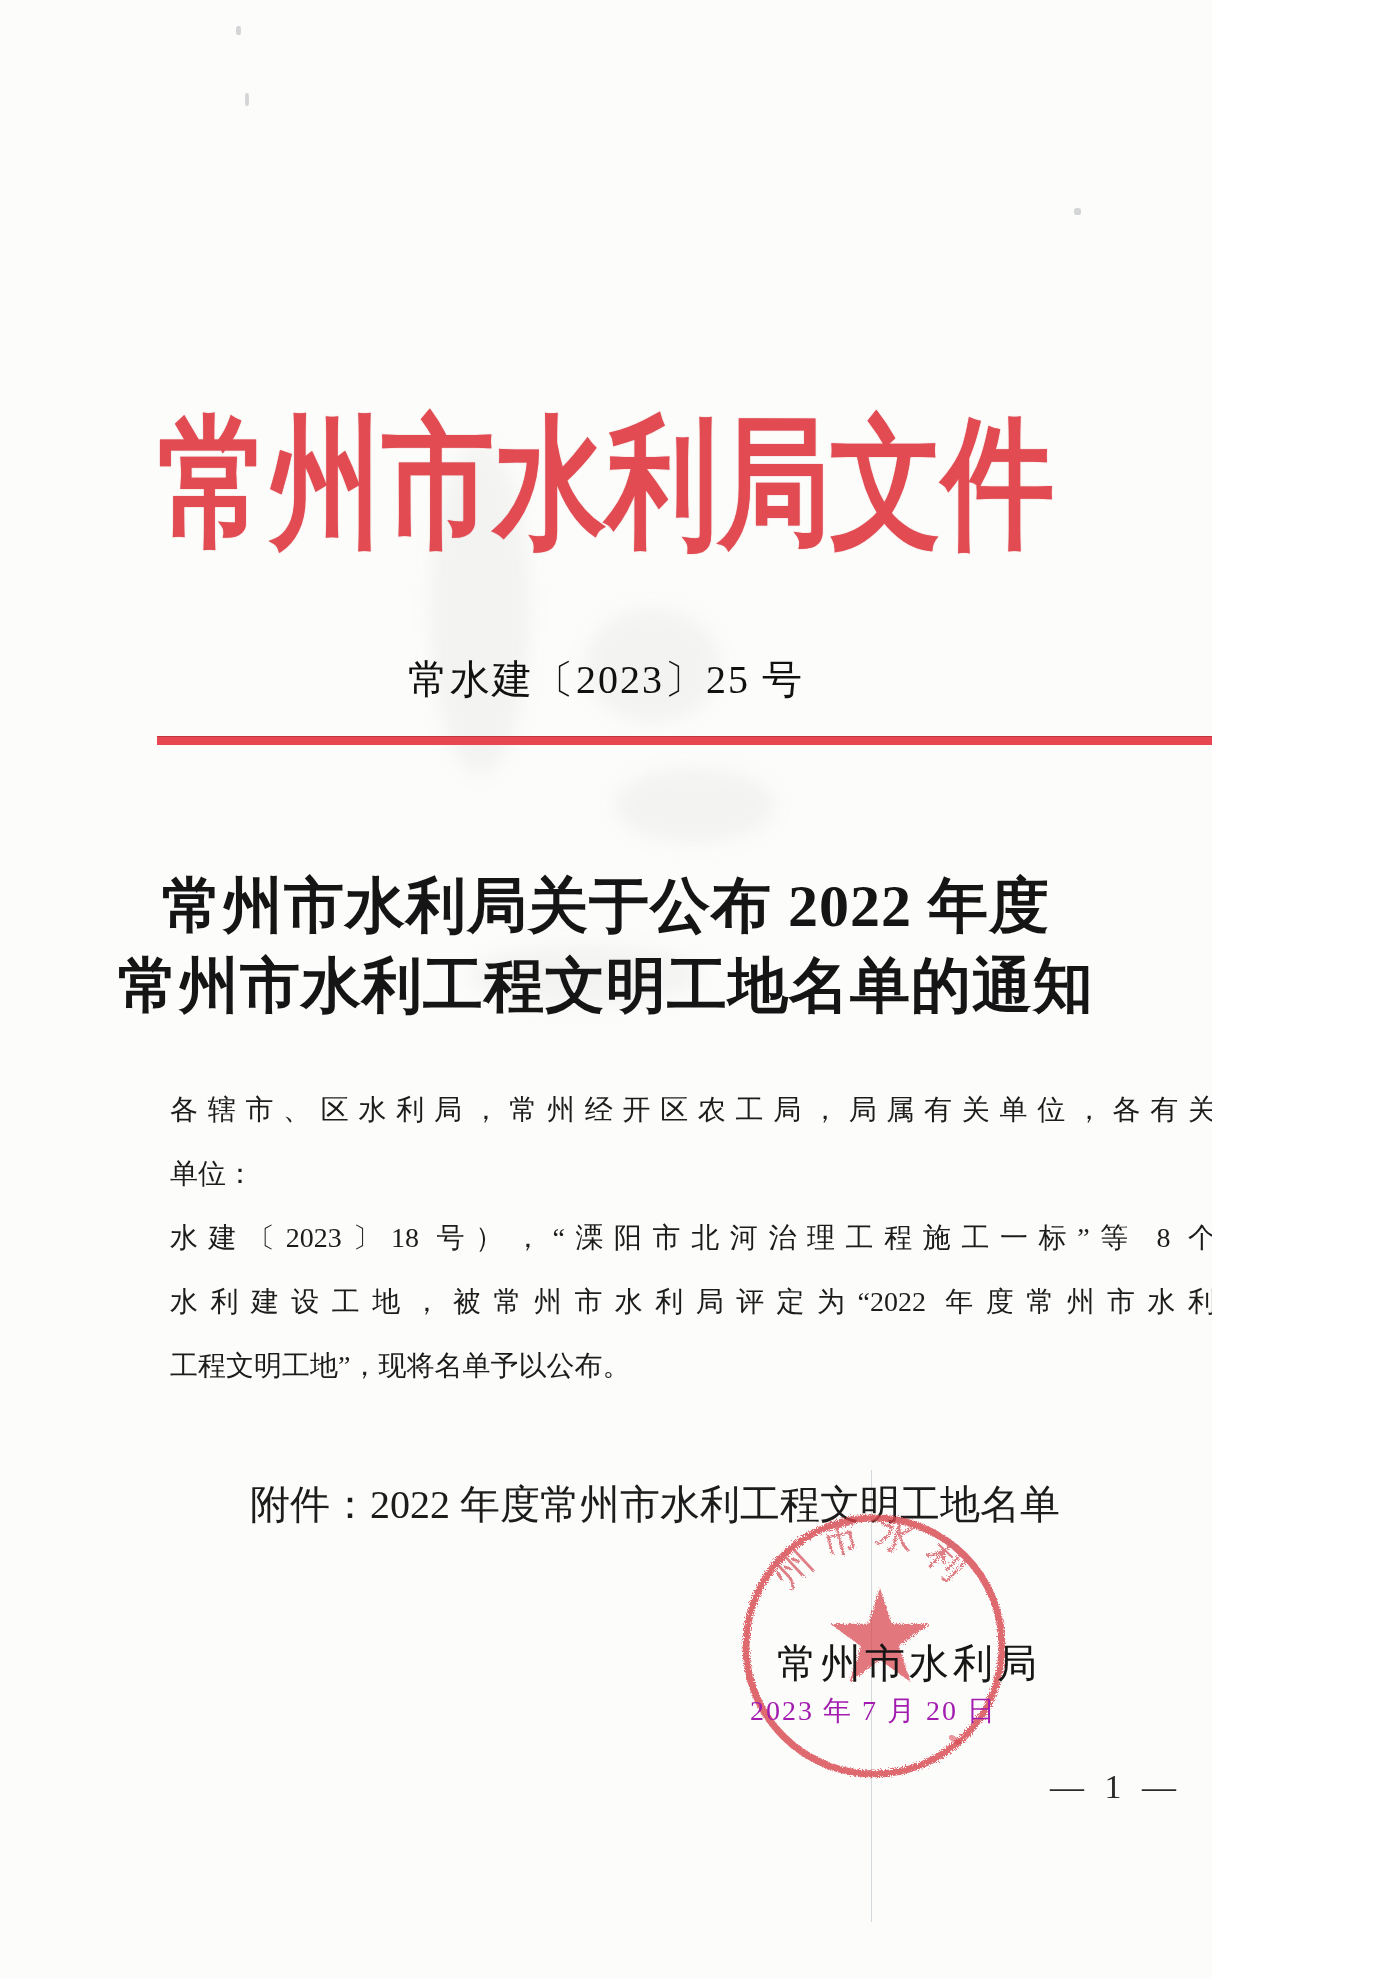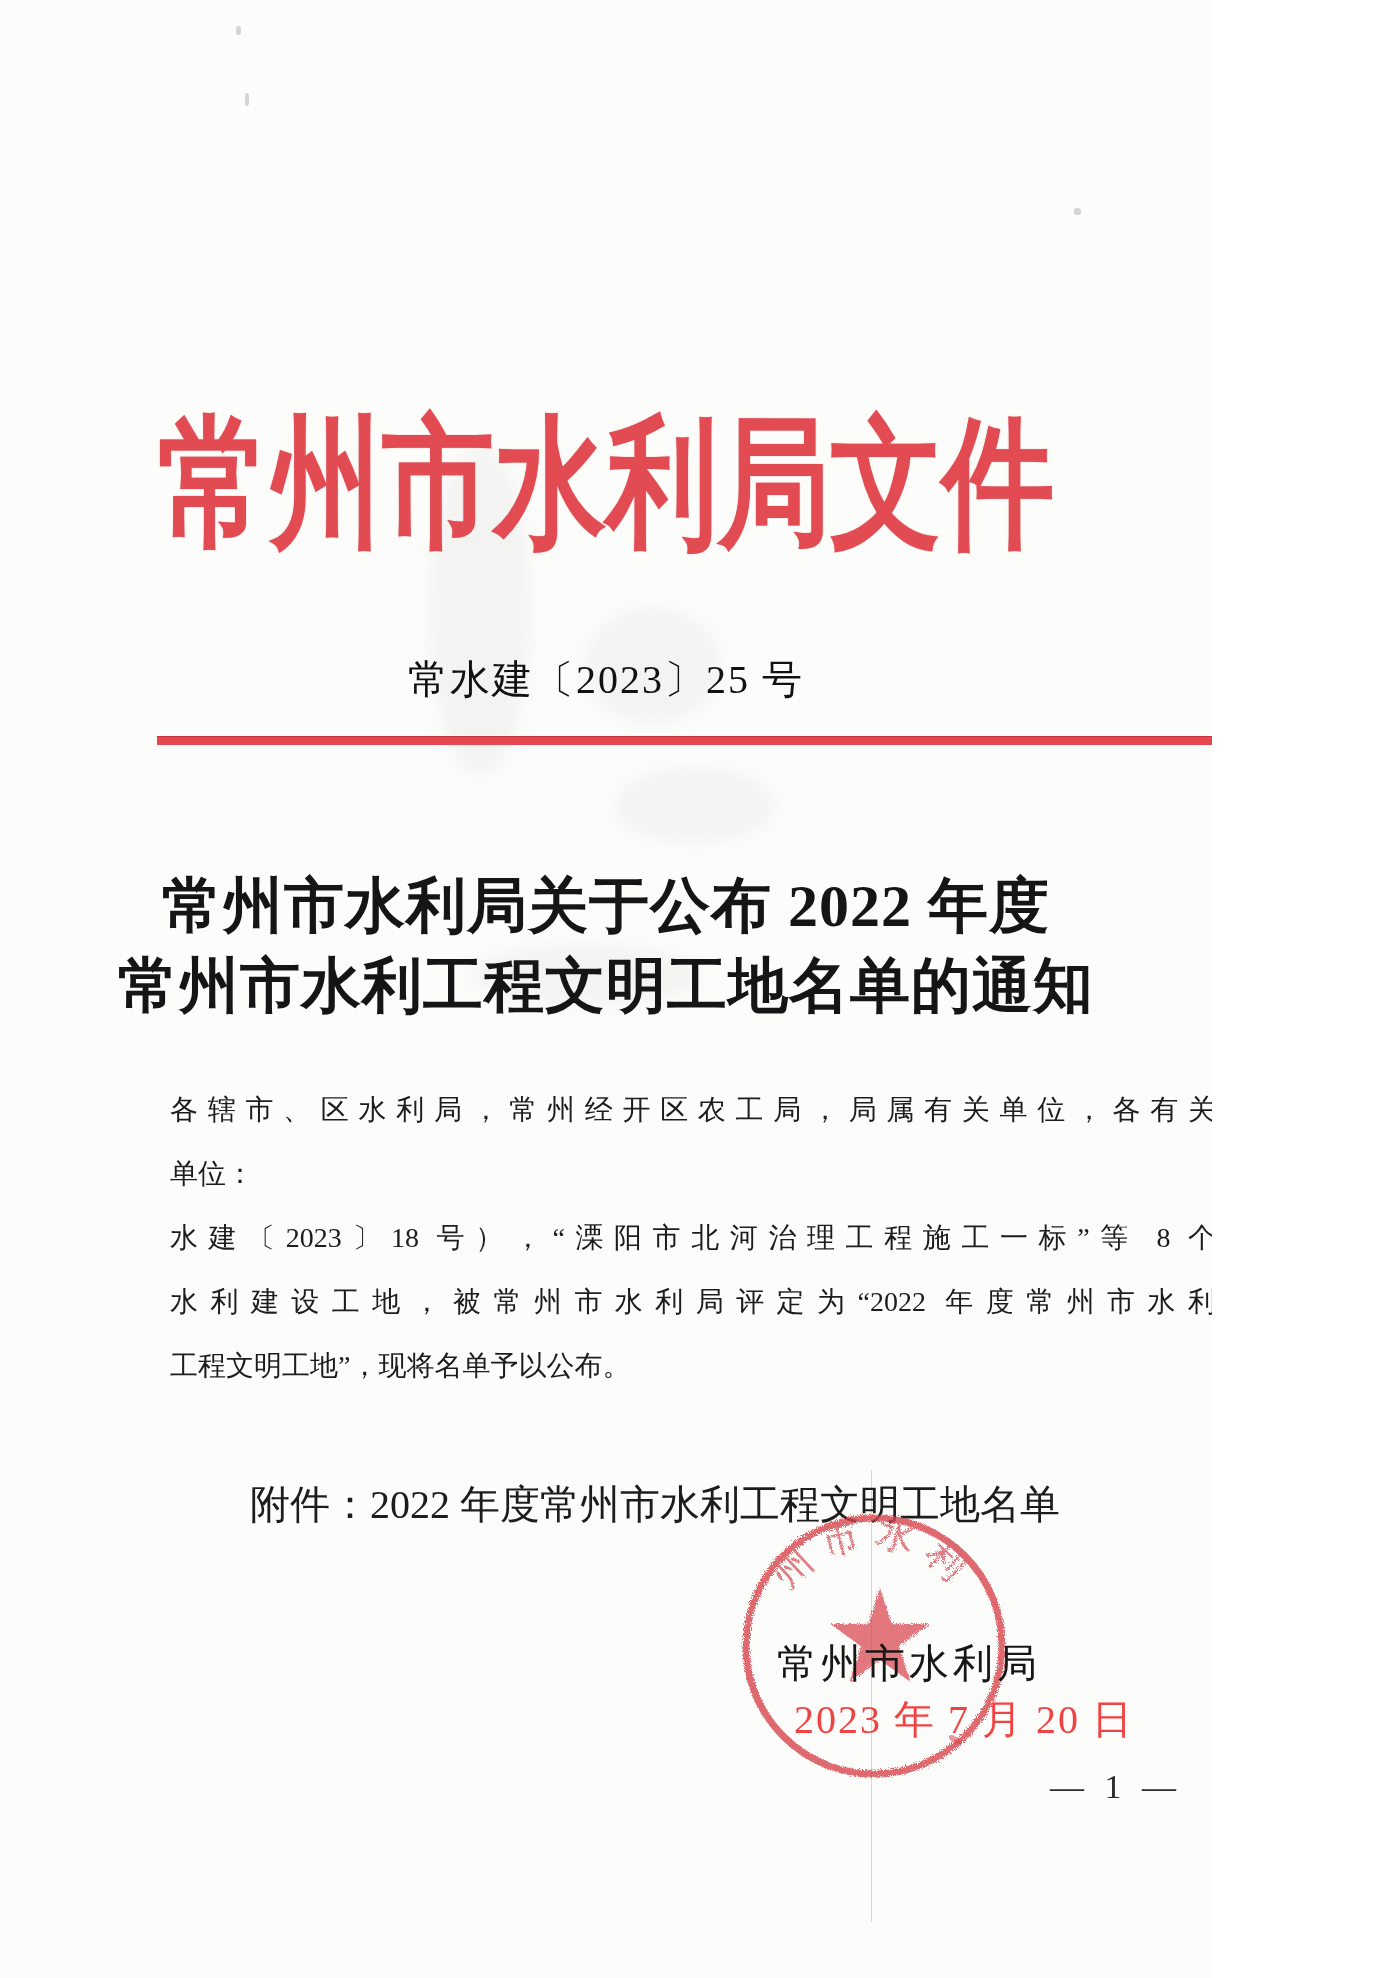--- a/index.html
+++ b/index.html
@@ -104,25 +104,24 @@
     top: 1636px;
     font-size: 40px;
     letter-spacing: 4px;
     color: #161616;
     white-space: nowrap;
   }
   .sig-date {
     position: absolute;
     left: 750px;
     top: 1692px;
-    font-size: 40px;
+    font-size: 28px;
     letter-spacing: 2px;
-    color: #ef4444;
-    white-space: nowrap;
-    margin-left: 44px;
+    color: #a21caf;
+    white-space: nowrap;
   }
   
   .page-number {
     position: absolute;
     left: 1050px;
     top: 1768px;
     font-size: 34px;
     letter-spacing: 6px;
     color: #2a2a2a;
     white-space: nowrap;

